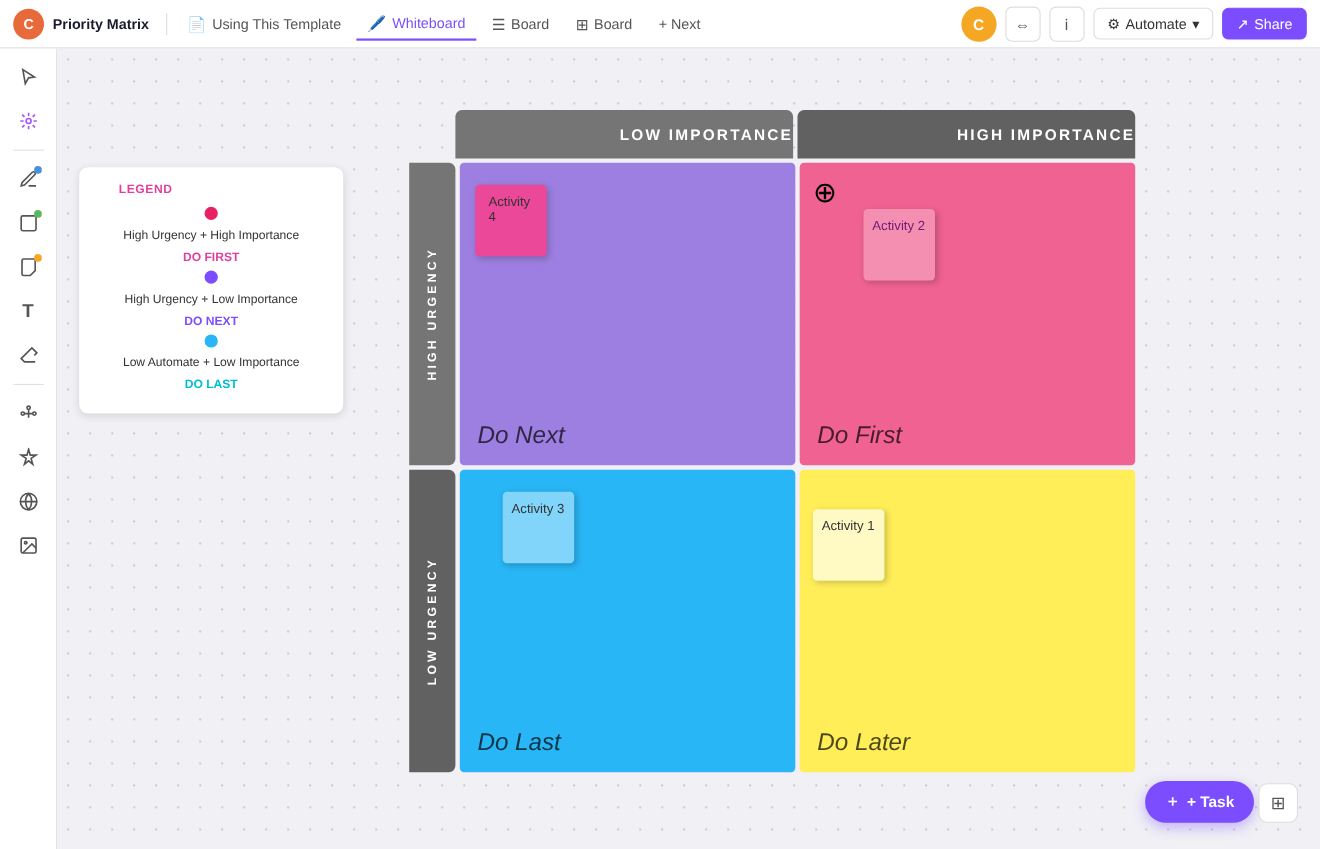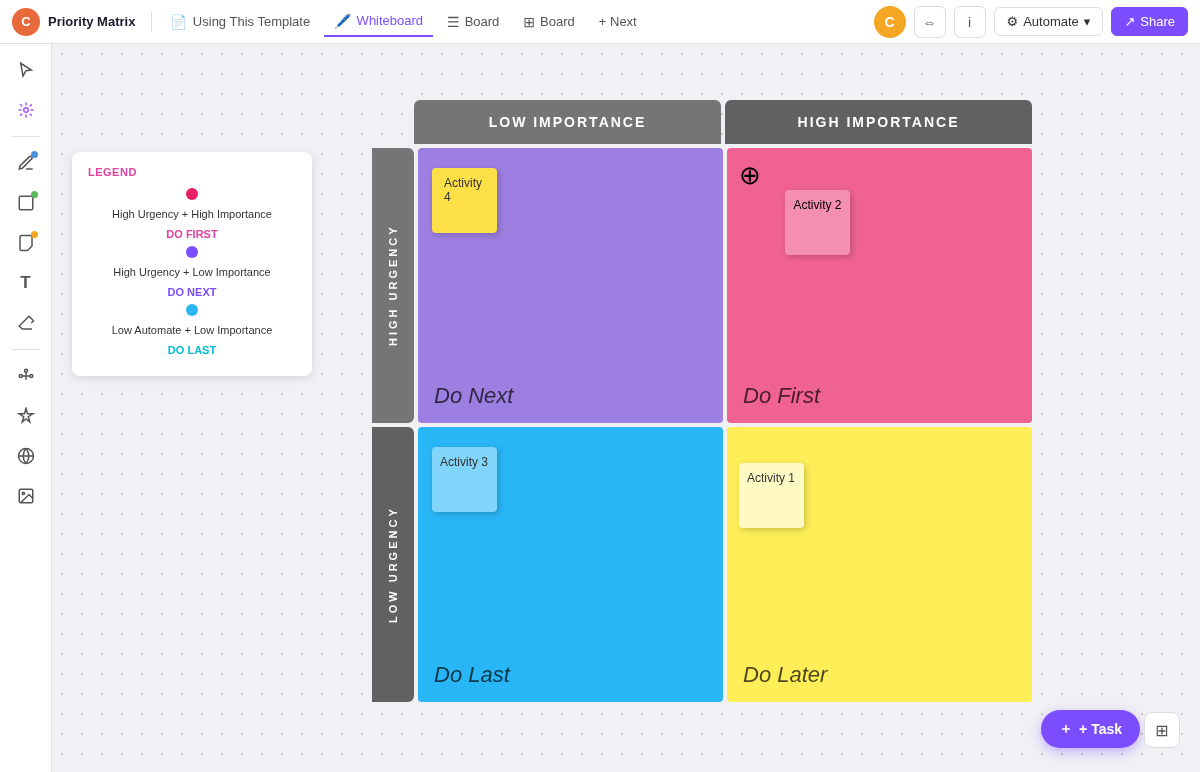--- a/index.html
+++ b/index.html
@@ -75,42 +75,42 @@
       background-image: radial-gradient(circle, #ccc 1px, transparent 1px);
       background-size: 20px 20px;
     }
 
     
     .legend {
       position: absolute; top: 108px; left: 20px;
       background: #fff; border-radius: 8px; padding: 14px 16px;
       box-shadow: 0 2px 8px rgba(0,0,0,0.12); width: 240px; z-index: 5;
     }
-    .legend-title { font-size: 11px; font-weight: 700; color: #e040a0; margin-bottom: 10px; letter-spacing: 0.5px; }
+    .legend-title { font-size: 11px; font-weight: 700; color: #e040a0; margin-bottom: 10px; letter-spacing: 0.5px; margin-left: 20px; }
     .legend-item { display: flex; align-items: center; gap: 8px; margin-bottom: 6px; font-size: 11px; flex-direction: column; }
     .legend-dot { width: 12px; height: 12px; border-radius: 50%; flex-shrink: 0; }
     .legend-label { color: #333; flex: 1; }
     .legend-action { font-weight: 700; font-size: 11px; }
     .legend-action.do-first { color: #e040a0; }
     .legend-action.do-next { color: #7c4dff; }
     .legend-action.do-later { color: #f5a623; }
     .legend-action.do-last { color: #00bcd4; }
 
     
     .matrix-container {
       position: absolute; top: 56px; left: 320px;
       width: 660px; height: 650px;
     }
 
     
     .matrix-headers {
       display: flex; margin-left: 42px; height: 44px; gap: 4px;
     }
     .matrix-col-header {
-      flex: 1; display: flex; align-items: center; justify-content: center;
+      flex: 1; display: flex; align-items: center; justify-content: flex-end;
       font-size: 14px; font-weight: 700; letter-spacing: 2px; color: #fff;
       border-radius: 6px 6px 0 0;
     }
     .header-low { background: #757575; }
     .header-high { background: #616161; }
 
     
     .matrix-body {
       display: flex; gap: 4px; margin-top: 4px;
     }
@@ -147,23 +147,23 @@
       font-size: 22px; font-weight: 300; color: rgba(0,0,0,0.7);
       font-style: italic;
     }
 
     
     .sticky {
       position: absolute; border-radius: 4px; padding: 8px;
       font-size: 12px; font-weight: 500; width: 65px; height: 65px;
       box-shadow: 2px 2px 6px rgba(0,0,0,0.2);
     }
-    .sticky-purple { background: #fde047; color: #333; padding-left: 12px; }
-    .sticky-pink { background: #f48fb1; color: #000000; text-align: center; }
-    .sticky-blue { background: #81d4fa; color: #333; }
+    .sticky-purple { background: #ec4899; color: #333; padding-left: 12px; }
+    .sticky-pink { background: #f48fb1; color: #701a75; }
+    .sticky-blue { background: #81d4fa; color: #333; margin-left: 25px; }
     .sticky-yellow { background: #fff9c4; color: #333; }
 
     
     .alert-icon {
       position: absolute; top: 12px; left: 12px;
       font-size: 26px; color: #000;
     }
 
     
     .fab {

